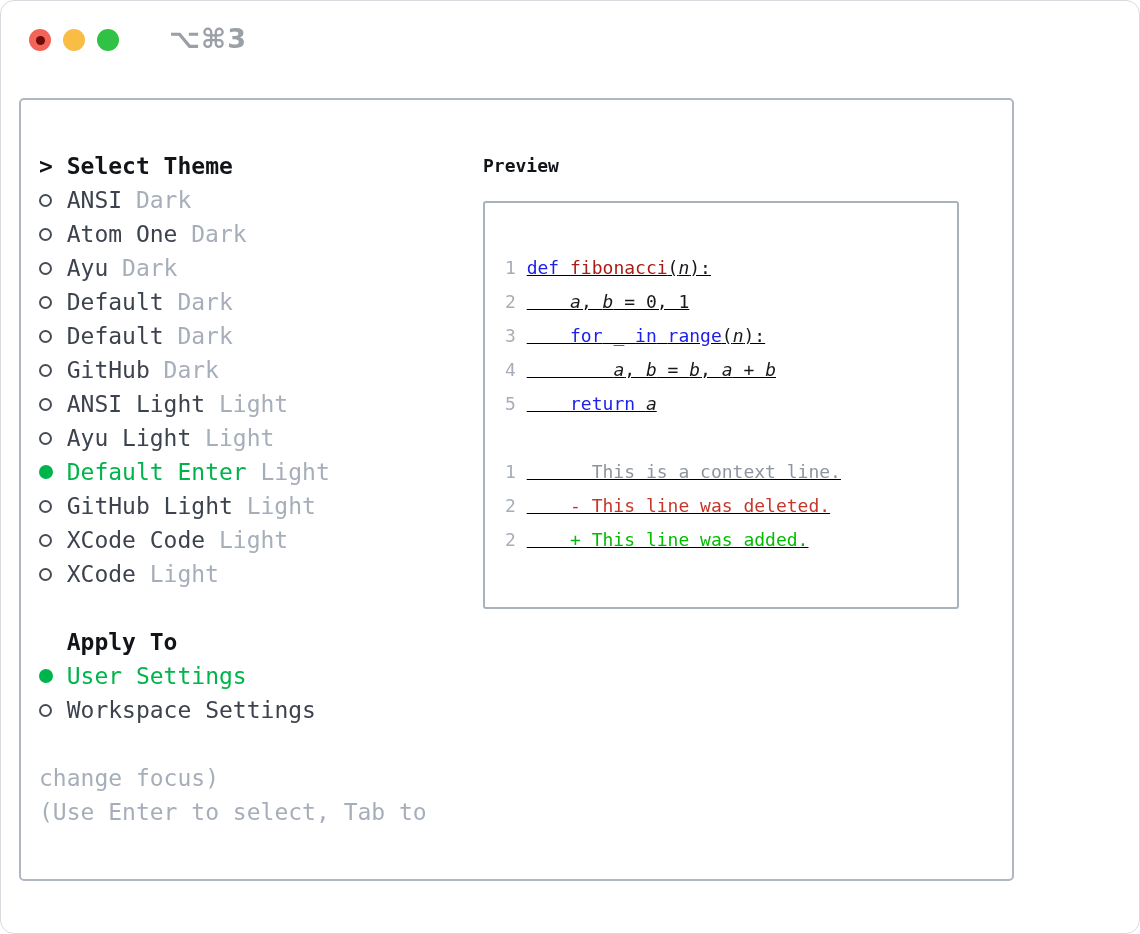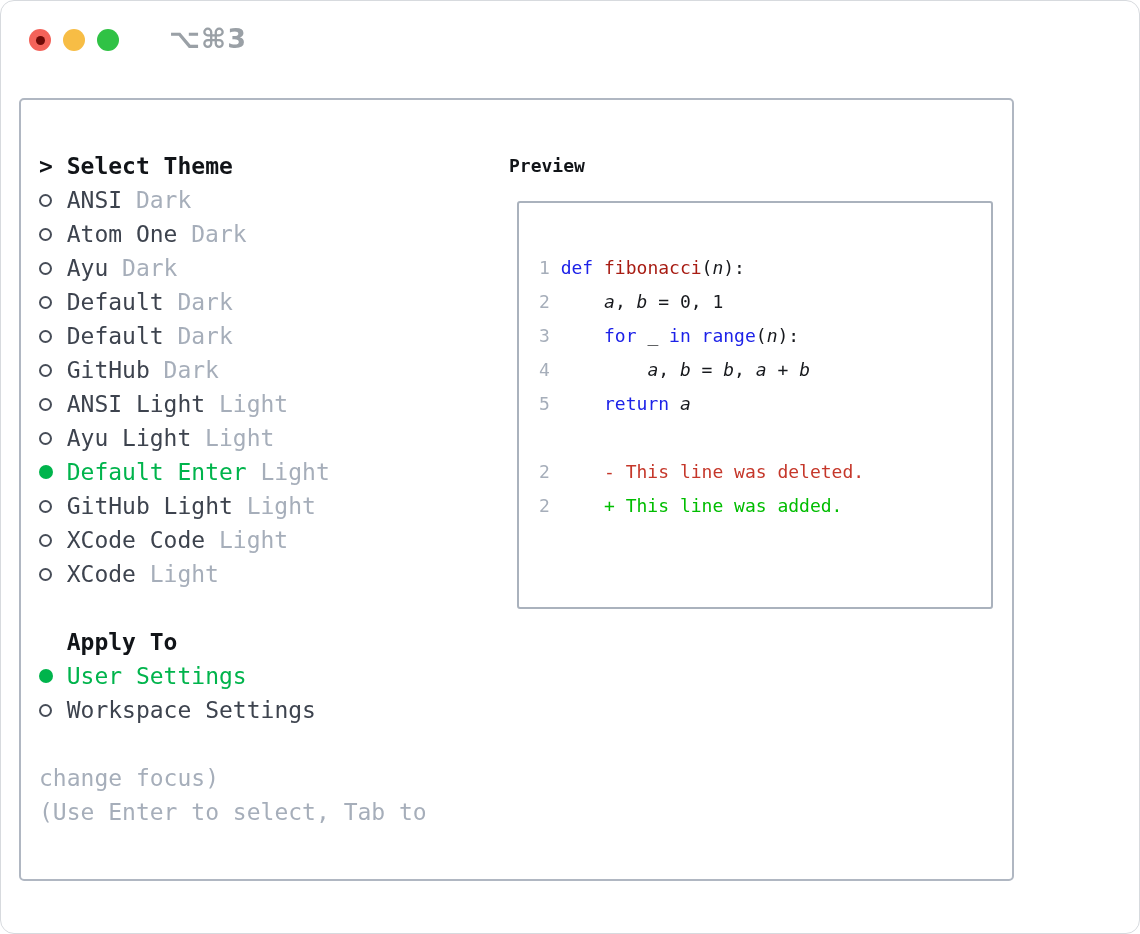--- a/index.html
+++ b/index.html
@@ -45,29 +45,30 @@
     border: 2px solid #474d58; box-sizing: border-box; background: transparent;
   }
   .radio.sel { border: none; background: var(--accent); width: 14px; height: 14px; }
   .hdr-label { color: #111418; font-weight: bold; white-space: pre; }
   .iname { color: #3d434e; white-space: pre; }
   .iname.sel { color: var(--accent); }
   .ivariant { color: var(--muted); white-space: pre; margin-left: 13.8px; text-align: right; }
   .gap-row { height: 34px; }
   .hint-line { height: 34px; line-height: 34px; font-size: 23px; color: var(--muted); white-space: pre; }
   
-  .right-col { position: absolute; left: 488px; top: 49px; }
+  .right-col { position: absolute; left: 462px; top: 49px; }
   .preview-title { height: 34px; line-height: 34px; font-size: 18px; font-weight: bold; color: #111418; }
   .preview-box {
-    margin-top: 18px; margin-left: 8px;
+    margin-top: 18px; 
     width: 476px; height: 408px;
     border: 2px solid #aab2bd; border-radius: 3px;
     box-sizing: border-box;
     padding: 48px 0 0 20px;
     overflow: hidden;
+    text-decoration: underline;
   }
   .pline { height: 34px; line-height: 34px; font-size: 18px; white-space: pre; }
   .lnum { display: inline-block; width: 2ch; color: var(--muted); }
   .tok-pl  { color: #17191d; }
   .tok-kw  { color: var(--kw); }
   .tok-fn  { color: var(--fn); }
   .tok-id  { color: #17191d; font-style: italic; }
   .tok-ctx { color: var(--ctx); }
   .tok-del { color: var(--del); }
   .tok-add { color: var(--add); }
@@ -212,20 +213,21 @@
     <div class="right-col">
       <div class="preview-title">Preview</div>
       <div class="preview-box">
         <div id="preview-lines">
             <div class="pline"><span class="lnum">1</span><span class="tok-kw">def </span><span class="tok-fn">fibonacci</span><span class="tok-pl">(</span><span class="tok-id">n</span><span class="tok-pl">):</span></div>
             <div class="pline"><span class="lnum">2</span><span class="tok-pl">    </span><span class="tok-id">a</span><span class="tok-pl">, </span><span class="tok-id">b</span><span class="tok-pl"> = 0, 1</span></div>
             <div class="pline"><span class="lnum">3</span><span class="tok-pl">    </span><span class="tok-kw">for</span><span class="tok-pl"> _ </span><span class="tok-kw">in</span><span class="tok-pl"> </span><span class="tok-kw">range</span><span class="tok-pl">(</span><span class="tok-id">n</span><span class="tok-pl">):</span></div>
             <div class="pline"><span class="lnum">4</span><span class="tok-pl">        </span><span class="tok-id">a</span><span class="tok-pl">, </span><span class="tok-id">b</span><span class="tok-pl"> = </span><span class="tok-id">b</span><span class="tok-pl">, </span><span class="tok-id">a</span><span class="tok-pl"> + </span><span class="tok-id">b</span></div>
             <div class="pline"><span class="lnum">5</span><span class="tok-pl">    </span><span class="tok-kw">return </span><span class="tok-id">a</span></div>
             <div class="pline"><span class="lnum"></span></div>
+            <div class="pline"><span class="lnum">1</span><span class="tok-ctx">      This is a context line.</span></div>
             <div class="pline"><span class="lnum">2</span><span class="tok-del">    - This line was deleted.</span></div>
             <div class="pline"><span class="lnum">2</span><span class="tok-add">    + This line was added.</span></div>
           </div>
       </div>
     </div>
 
   </div>
 </div>
 
 </body></html>

